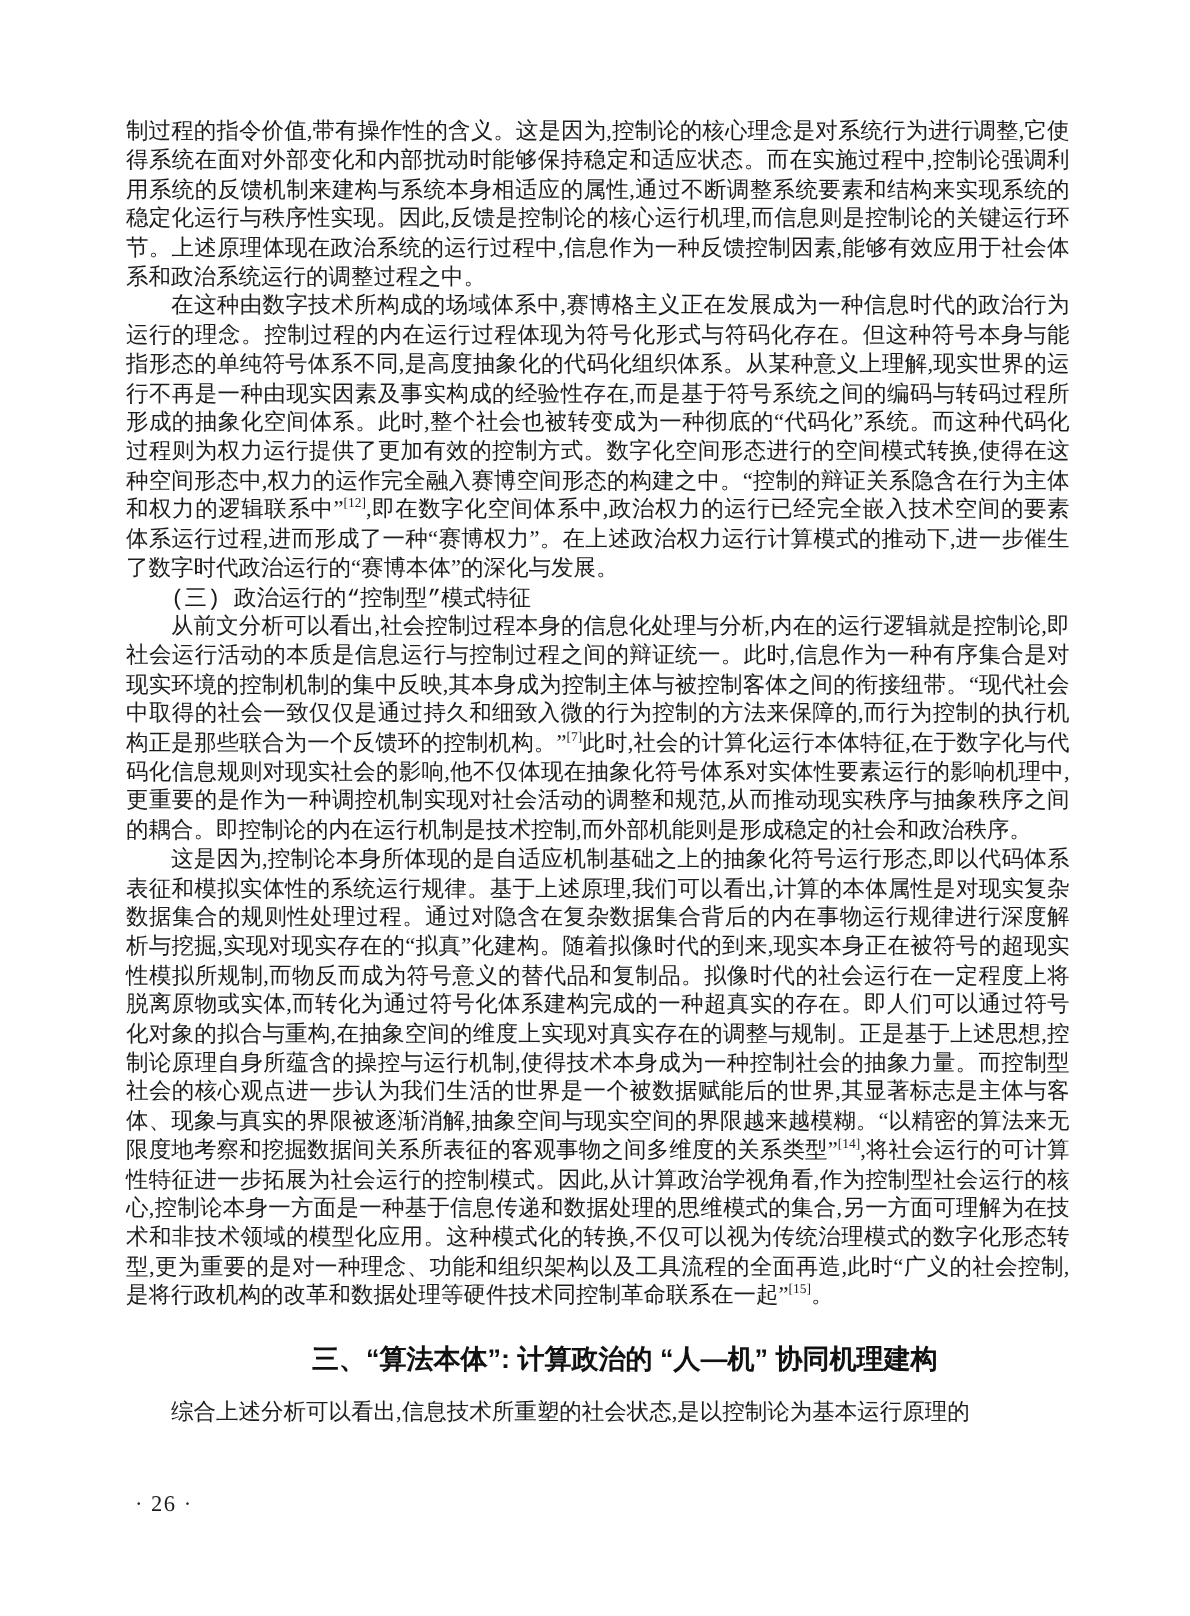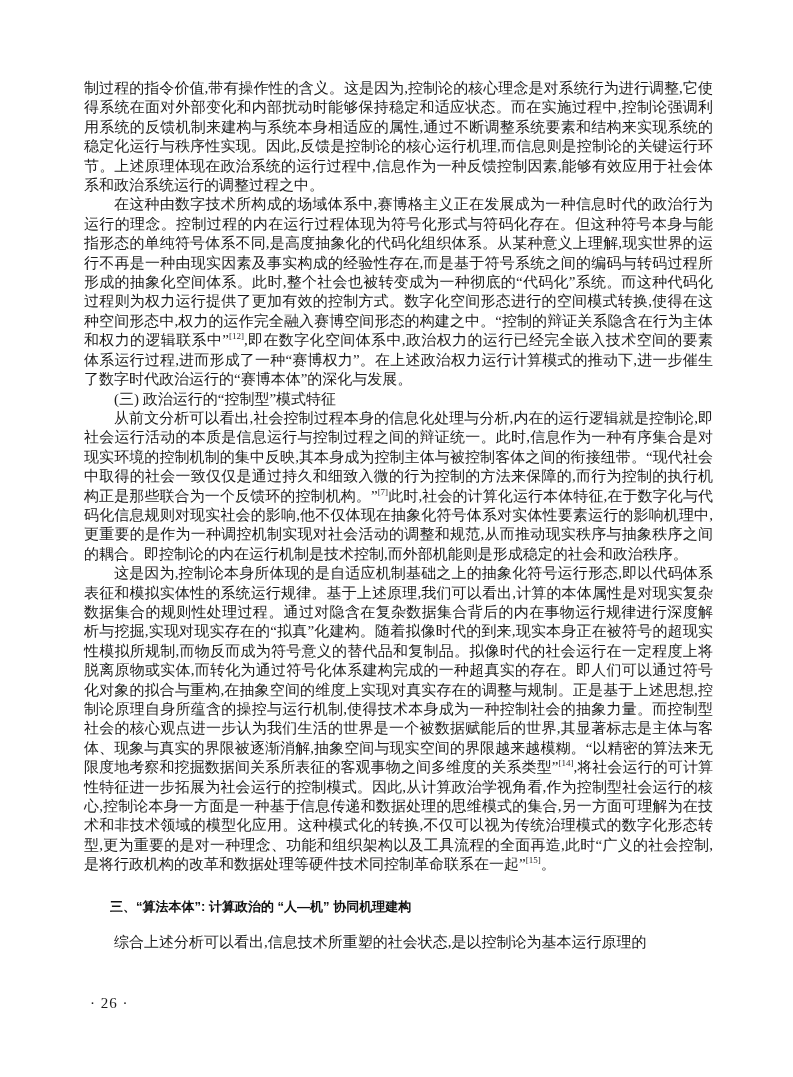--- a/index.html
+++ b/index.html
@@ -34,29 +34,30 @@
     margin: 0;
     text-indent: 2em;
   }
   .text-block p.noindent {
     text-indent: 0;
   }
   .subheading {
     
     text-indent: 2em;
     margin: 0;
+    font-family: Liberation Mono, monospace;
   }
   .section-heading {
     font-family: "Liberation Sans", "DejaVu Sans", sans-serif;
     font-weight: bold;
-    font-size: 13px;
+    font-size: 18px;
     line-height: 19.4px;
     margin: 22px 0 17px 0;
     text-indent: 2em;
-    text-align: left;
+    text-align: center;
     color: #111;
   }
   sup.fn {
     font-size: 9px;
     line-height: 0;
     vertical-align: super;
     letter-spacing: 0;
     font-family: Liberation Serif, serif;
   }
   .page-number {

